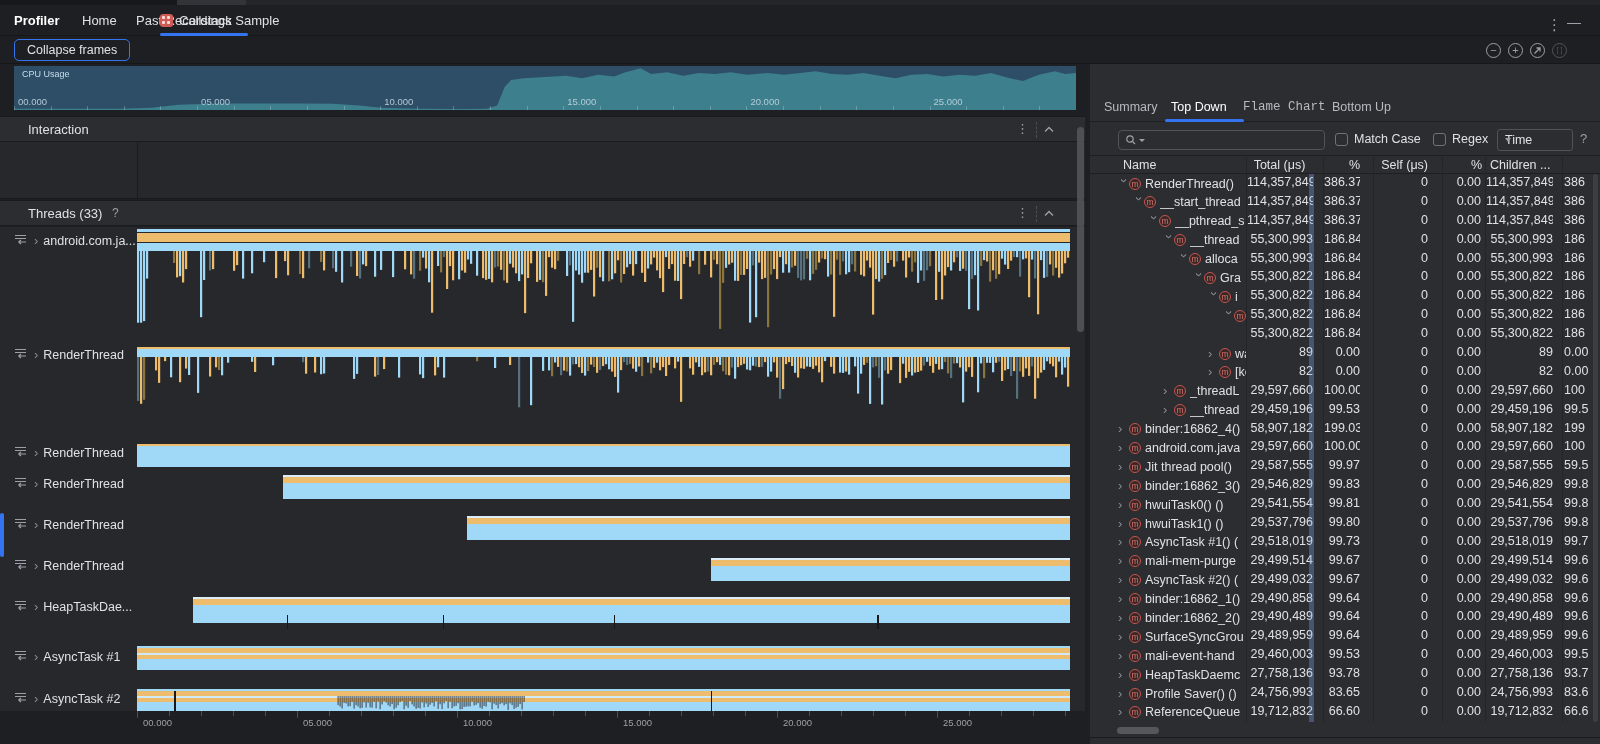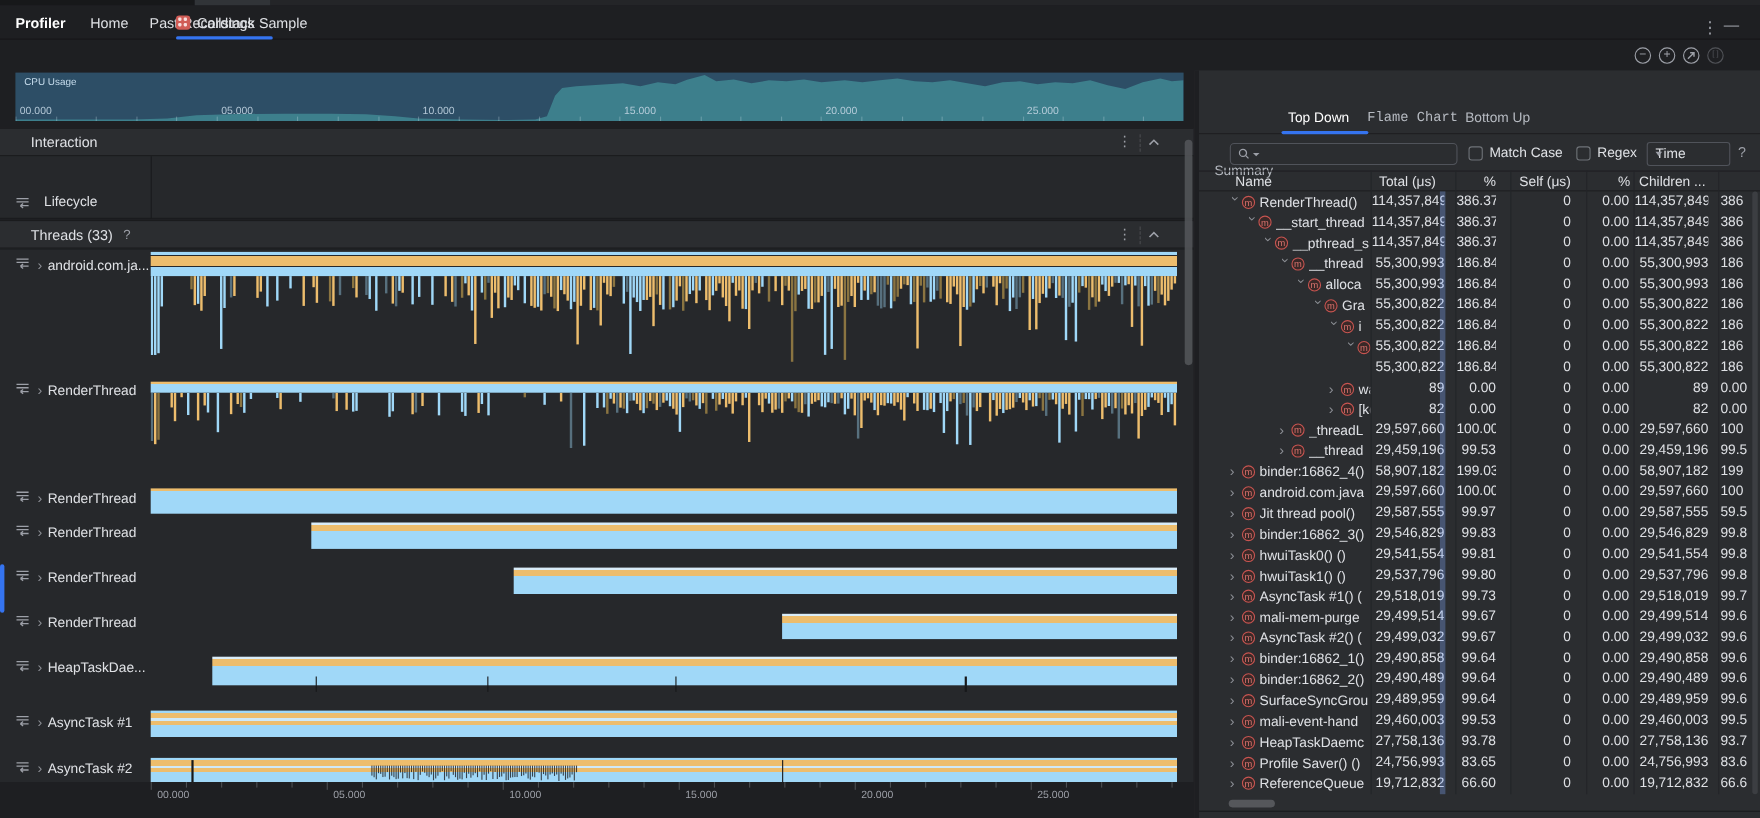--- a/index.html
+++ b/index.html
@@ -149,20 +149,23 @@
           <i></i>
           <i></i>
         </span>
       <span>Callstack Sample</span>
     </span>
     <span id="win-more" class="abs">⋮</span>
     <span id="win-min" class="abs">—</span>
   </div>
   <div id="tab-underline" class="abs"></div>
 
+  <div id="toolbar2" class="abs">
+    <button id="collapse-btn">Collapse frames</button>
+  </div>
   <div id="zoom-out" class="zoombtn">−</div>
   <div id="zoom-in" class="zoombtn">+</div>
   <div id="zoom-reset" class="zoombtn"><svg width="11" height="11" viewBox="0 0 11 11" style="margin-top:1px">
         <path d="M2.5 8.5 L8 3 M4.5 3 H8 V6.5" stroke="#9da0a8" stroke-width="1.3" fill="none"></path>
       </svg></div>
   <div id="zoom-sel" class="zoombtn">[ ]</div>
 
   <div id="cpu-chart" class="abs">
     <span id="cpu-label" class="abs">CPU Usage</span>
     <svg id="cpu-svg" width="1062" height="44" style="position:absolute;left:0;top:0">
@@ -212,26 +215,20 @@
     <span class="sec-title">Interaction</span>
     <span class="kebab">⋮</span>
     <span class="head-sep"></span>
     <span class="chev-up">
         <svg width="10" height="7" viewBox="0 0 10 7">
           <path d="M1 5.5 L5 1.5 L9 5.5" stroke="#9da0a8" stroke-width="1.4" fill="none"></path>
         </svg>
       </span>
   </div>
   <div id="interaction-body" class="abs">
-    <div class="int-row" style="top:28px">
-      <span class="track-opt"><svg width="13" height="11" viewBox="0 0 13 11">
-            <path d="M1 1.5 h11 M1 4.5 h11 M5 8 h7 M4.5 8 l2.5 -2 M4.5 8 l2.5 2" stroke="#9da0a8" stroke-width="1.2" fill="none"></path>
-          </svg></span>
-      <span class="int-label">Lifecycle</span>
-    </div>
     <div id="int-divider"></div>
   </div>
 
   <div id="threads-head" class="abs sec-head">
     <span class="sec-title">Threads (33)</span>
     <span id="threads-help">?</span>
     <span class="kebab">⋮</span>
     <span class="head-sep"></span>
     <span class="chev-up">
         <svg width="10" height="7" viewBox="0 0 10 7">
@@ -910,21 +907,21 @@
       <span class="ax-label" style="left: 486px;">15.000</span>
       <span class="ax-label" style="left: 646px;">20.000</span>
       <span class="ax-label" style="left: 806px;">25.000</span>
     </div>
   <div id="left-vscroll" class="abs"></div>
   <div id="left-accent" class="abs"></div>
 
   <div id="right-panel" class="abs">
    <div id="rp">
     <div id="rsubtabs">
-          <span class="rsub" style="left: 14px; margin-top: 48px;">Summary</span>
+          <span class="rsub" style="left: 14px;">Summary</span>
           <span class="rsub active" style="left: 81px;">Top Down</span>
           <div id="rsub-underline" style="left: 75px; width: 79px;"></div>
           <span class="rsub" style="left: 153px; font-family: Liberation Mono, monospace;">Flame Chart</span>
           <span class="rsub" style="left: 242px;">Bottom Up</span>
         </div>
 
     <div id="filter-row">
       <div id="search-box">
         <span id="search-icon">
               <svg width="12" height="12" viewBox="0 0 12 12">

